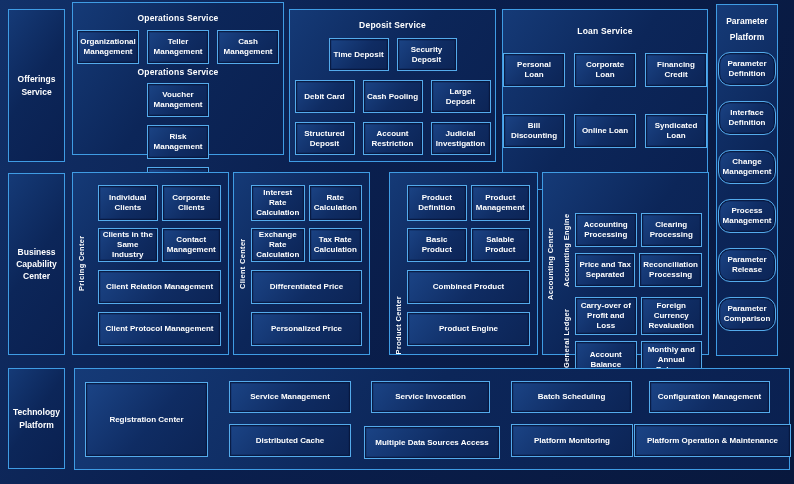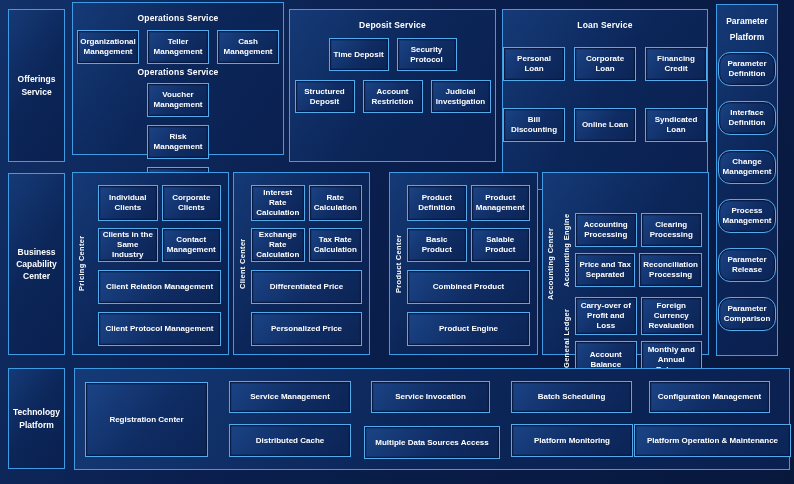--- a/index.html
+++ b/index.html
@@ -86,30 +86,35 @@
       <div class="node">Voucher Management</div>
       <div class="node">Risk Management</div>
       <div class="node">Ancillary Transaction</div>
     </div>
   </div>
 
   <div class="panel col-center" style="left:289px;top:9px;width:207px;height:153px;padding-top:10px;">
     <div class="panel-title">Deposit Service</div>
     <div class="brow dep-row" style="margin-top:8px;">
       <div class="node">Time Deposit</div>
-      <div class="node">Security Protocol</div>
+      <div class="node">Security Deposit</div>
+    </div>
+    <div class="brow dep-row" style="margin-top:9px;">
+      <div class="node">Debit Card</div>
+      <div class="node">Cash Pooling</div>
+      <div class="node">Large Deposit</div>
     </div>
     <div class="brow dep-row" style="margin-top:9px;">
       <div class="node">Structured Deposit</div>
       <div class="node">Account Restriction</div>
       <div class="node">Judicial Investigation</div>
     </div>
   </div>
 
-  <div class="panel col-center" style="left:502px;top:9px;width:206px;height:181px;padding-top:10px;">
+  <div class="panel col-center" style="left:502px;top:9px;width:206px;height:181px;padding-top:16px;">
     <div class="panel-title">Loan Service</div>
     <div class="brow" style="margin-top:17px;gap:9px;">
       <div class="node">Personal Loan</div>
       <div class="node">Corporate Loan</div>
       <div class="node">Financing Credit</div>
     </div>
     <div class="brow" style="margin-top:27px;gap:9px;">
       <div class="node">Bill Discounting</div>
       <div class="node">Online Loan</div>
       <div class="node">Syndicated Loan</div>
@@ -156,21 +161,21 @@
       </div>
       <div class="grid2 r2">
         <div class="node">Exchange Rate Calculation</div>
         <div class="node">Tax Rate Calculation</div>
       </div>
       <div class="node wide">Differentiated Price</div>
       <div class="node wide">Personalized Price</div>
     </div>
   </div>
 
-  <div class="panel mid-panel" style="left:389px;top:172px;width:149px;height:183px;">
+  <div class="panel mid-panel" style="left:389px;top:172px;width:149px;height:183px;align-items:flex-end;">
     <div class="vlabel">Product Center</div>
     <div class="mid-content">
       <div class="grid2">
         <div class="node">Product Definition</div>
         <div class="node">Product Management</div>
       </div>
       <div class="grid2 r2">
         <div class="node">Basic Product</div>
         <div class="node">Salable Product</div>
       </div>

